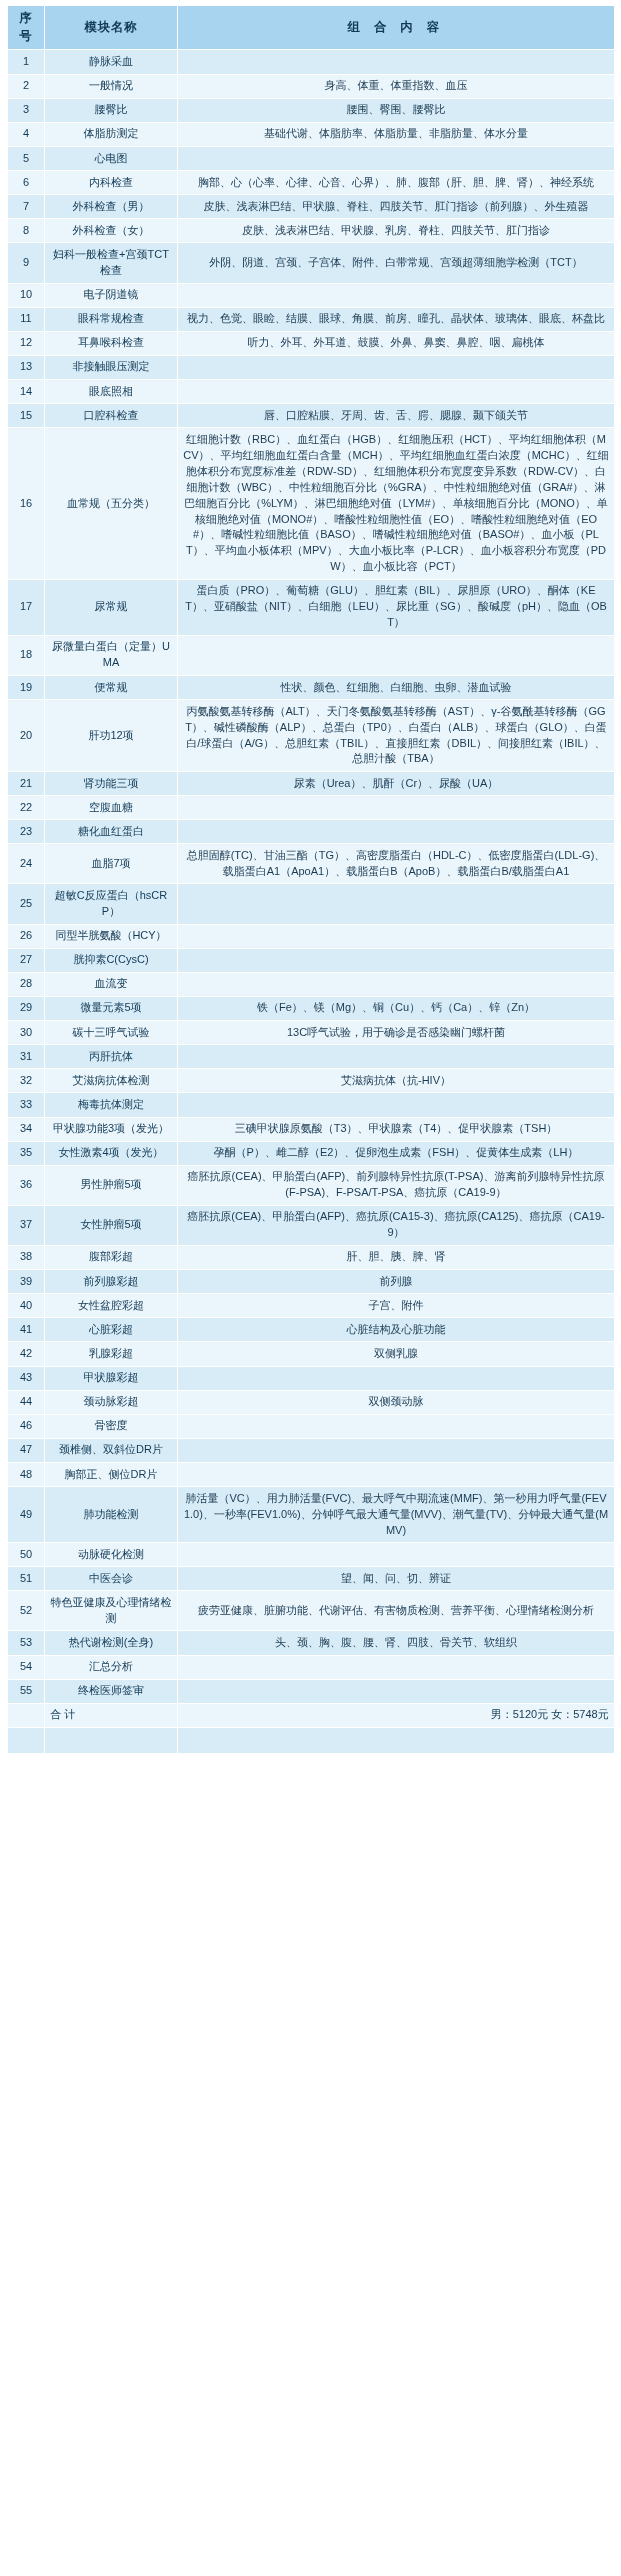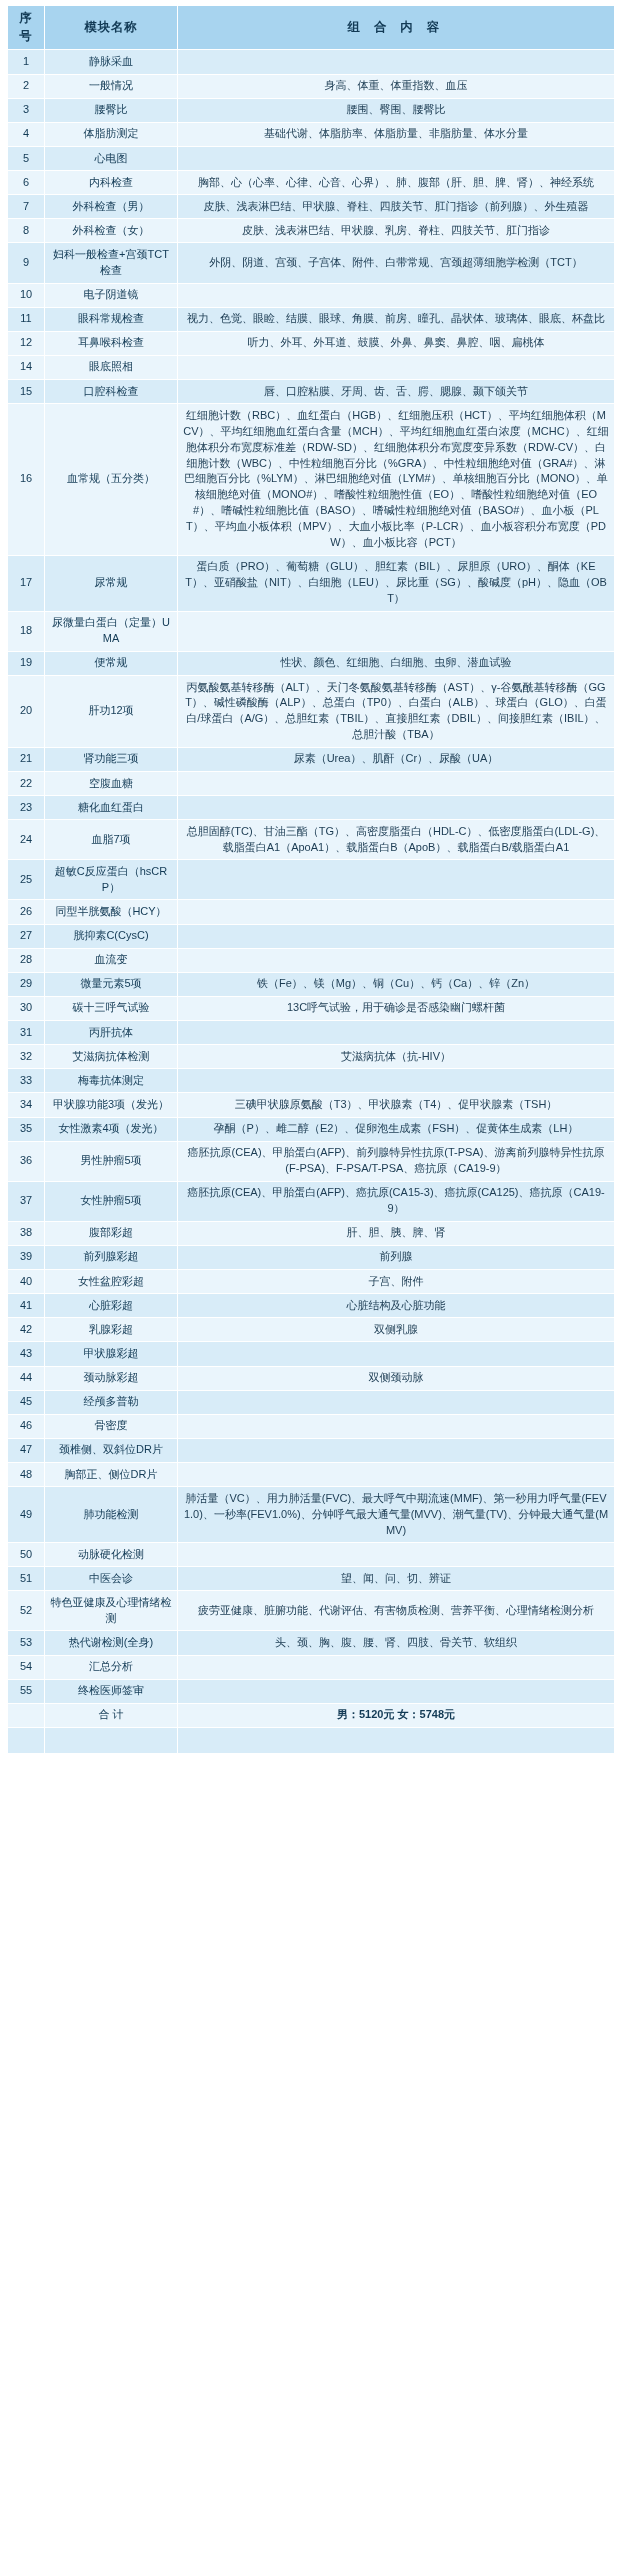--- a/index.html
+++ b/index.html
@@ -56,27 +56,25 @@
   }
   td.name {
     text-align: center;
     color: #123a55;
   }
   td.desc {
     text-align: center;
     color: #1b3b52;
   }
   tr.total td.total-label {
-    text-align: center;
     color: #123a55;
   }
   tr.total td.total-val {
-    text-align: center;
-    color: #123a55;
-    font-weight: bold;
+    text-align: right;
+    color: #123a55;
   }
   tr.blank td { height: 18px; }
 </style>
 </head>
 <body>
 
 <div class="sheet">
   <table class="exam">
     <colgroup>
       <col class="c-no">
@@ -144,20 +142,25 @@
         <tr class="odd">
           <td class="no">11</td>
           <td class="name">眼科常规检查</td>
           <td class="desc">视力、色觉、眼睑、结膜、眼球、角膜、前房、瞳孔、晶状体、玻璃体、眼底、杯盘比</td>
         </tr>
         <tr class="even">
           <td class="no">12</td>
           <td class="name">耳鼻喉科检查</td>
           <td class="desc">听力、外耳、外耳道、鼓膜、外鼻、鼻窦、鼻腔、咽、扁桃体</td>
         </tr>
+        <tr class="odd">
+          <td class="no">13</td>
+          <td class="name">非接触眼压测定</td>
+          <td class="desc"></td>
+        </tr>
         <tr class="even">
           <td class="no">14</td>
           <td class="name">眼底照相</td>
           <td class="desc"></td>
         </tr>
         <tr class="odd">
           <td class="no">15</td>
           <td class="name">口腔科检查</td>
           <td class="desc">唇、口腔粘膜、牙周、齿、舌、腭、腮腺、颞下颌关节</td>
         </tr>
@@ -298,25 +301,20 @@
         </tr>
         <tr class="odd">
           <td class="no">43</td>
           <td class="name">甲状腺彩超</td>
           <td class="desc"></td>
         </tr>
         <tr class="even">
           <td class="no">44</td>
           <td class="name">颈动脉彩超</td>
           <td class="desc">双侧颈动脉</td>
-        </tr>
-        <tr class="odd">
-          <td class="no">45</td>
-          <td class="name">经颅多普勒</td>
-          <td class="desc"></td>
         </tr>
         <tr class="even">
           <td class="no">46</td>
           <td class="name">骨密度</td>
           <td class="desc"></td>
         </tr>
         <tr class="odd">
           <td class="no">47</td>
           <td class="name">颈椎侧、双斜位DR片</td>
           <td class="desc"></td>

